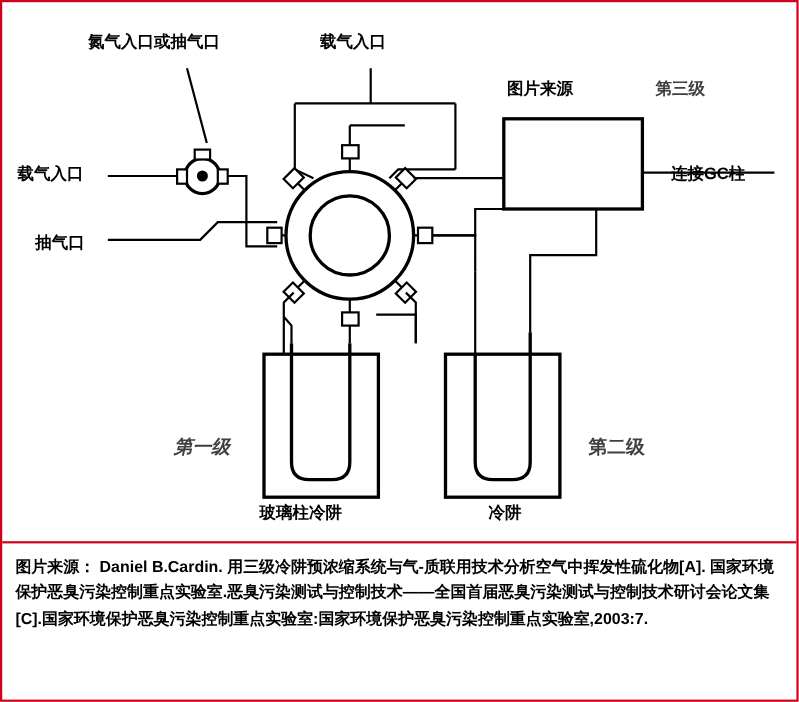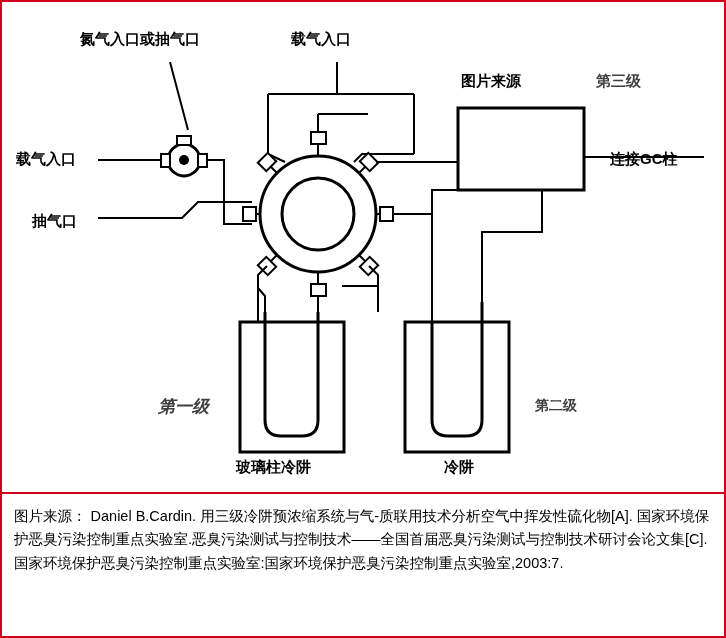--- a/index.html
+++ b/index.html
@@ -54,21 +54,21 @@
   #caption {
     position: absolute;
     left: 0;
     top: 494px;
     width: 722px;
     height: 140px;
     box-sizing: border-box;
     padding: 9px 12px 0 12px;
     font-size: 14.5px;
     line-height: 1.62;
-    font-weight: normal;
+    font-weight: bold;
     color: #000000;
     letter-spacing: 0px;
   }
 </style>
 </head>
 <body>
 
 <div id="page">
 
   <div id="diagram">
@@ -150,21 +150,21 @@
     </svg>
 
     <div class="lbl" style="left:78px; top:28px;">氮气入口或抽气口</div>
     <div class="lbl" style="left:289px; top:28px;">载气入口</div>
     <div class="lbl" style="left:14px; top:148px;">载气入口</div>
     <div class="lbl" style="left:30px; top:210px;">抽气口</div>
     <div class="lbl" style="left:459px; top:70px;">图片来源</div>
     <div class="lbl red" style="left:594px; top:70px;">第三级</div>
     <div class="lbl" style="left:608px; top:148px;">连接GC柱</div>
     <div class="lbl red" style="left:156px; top:395px; font-size:17px;font-style:italic;">第一级</div>
-    <div class="lbl red" style="left:533px; top:395px; font-size:14px;">第二级</div>
+    <div class="lbl red" style="left:533px; top:395px; font-size:17px;">第二级</div>
     <div class="lbl" style="left:234px; top:456px;">玻璃柱冷阱</div>
     <div class="lbl" style="left:442px; top:456px;">冷阱</div>
   </div>
 
   <div class="divider"></div>
 
   <div id="caption">图片来源： Daniel B.Cardin. 用三级冷阱预浓缩系统与气-质联用技术分析空气中挥发性硫化物[A]. 国家环境保护恶臭污染控制重点实验室.恶臭污染测试与控制技术——全国首届恶臭污染测试与控制技术研讨会论文集[C].国家环境保护恶臭污染控制重点实验室:国家环境保护恶臭污染控制重点实验室,2003:7.</div>
 
 </div>
 

